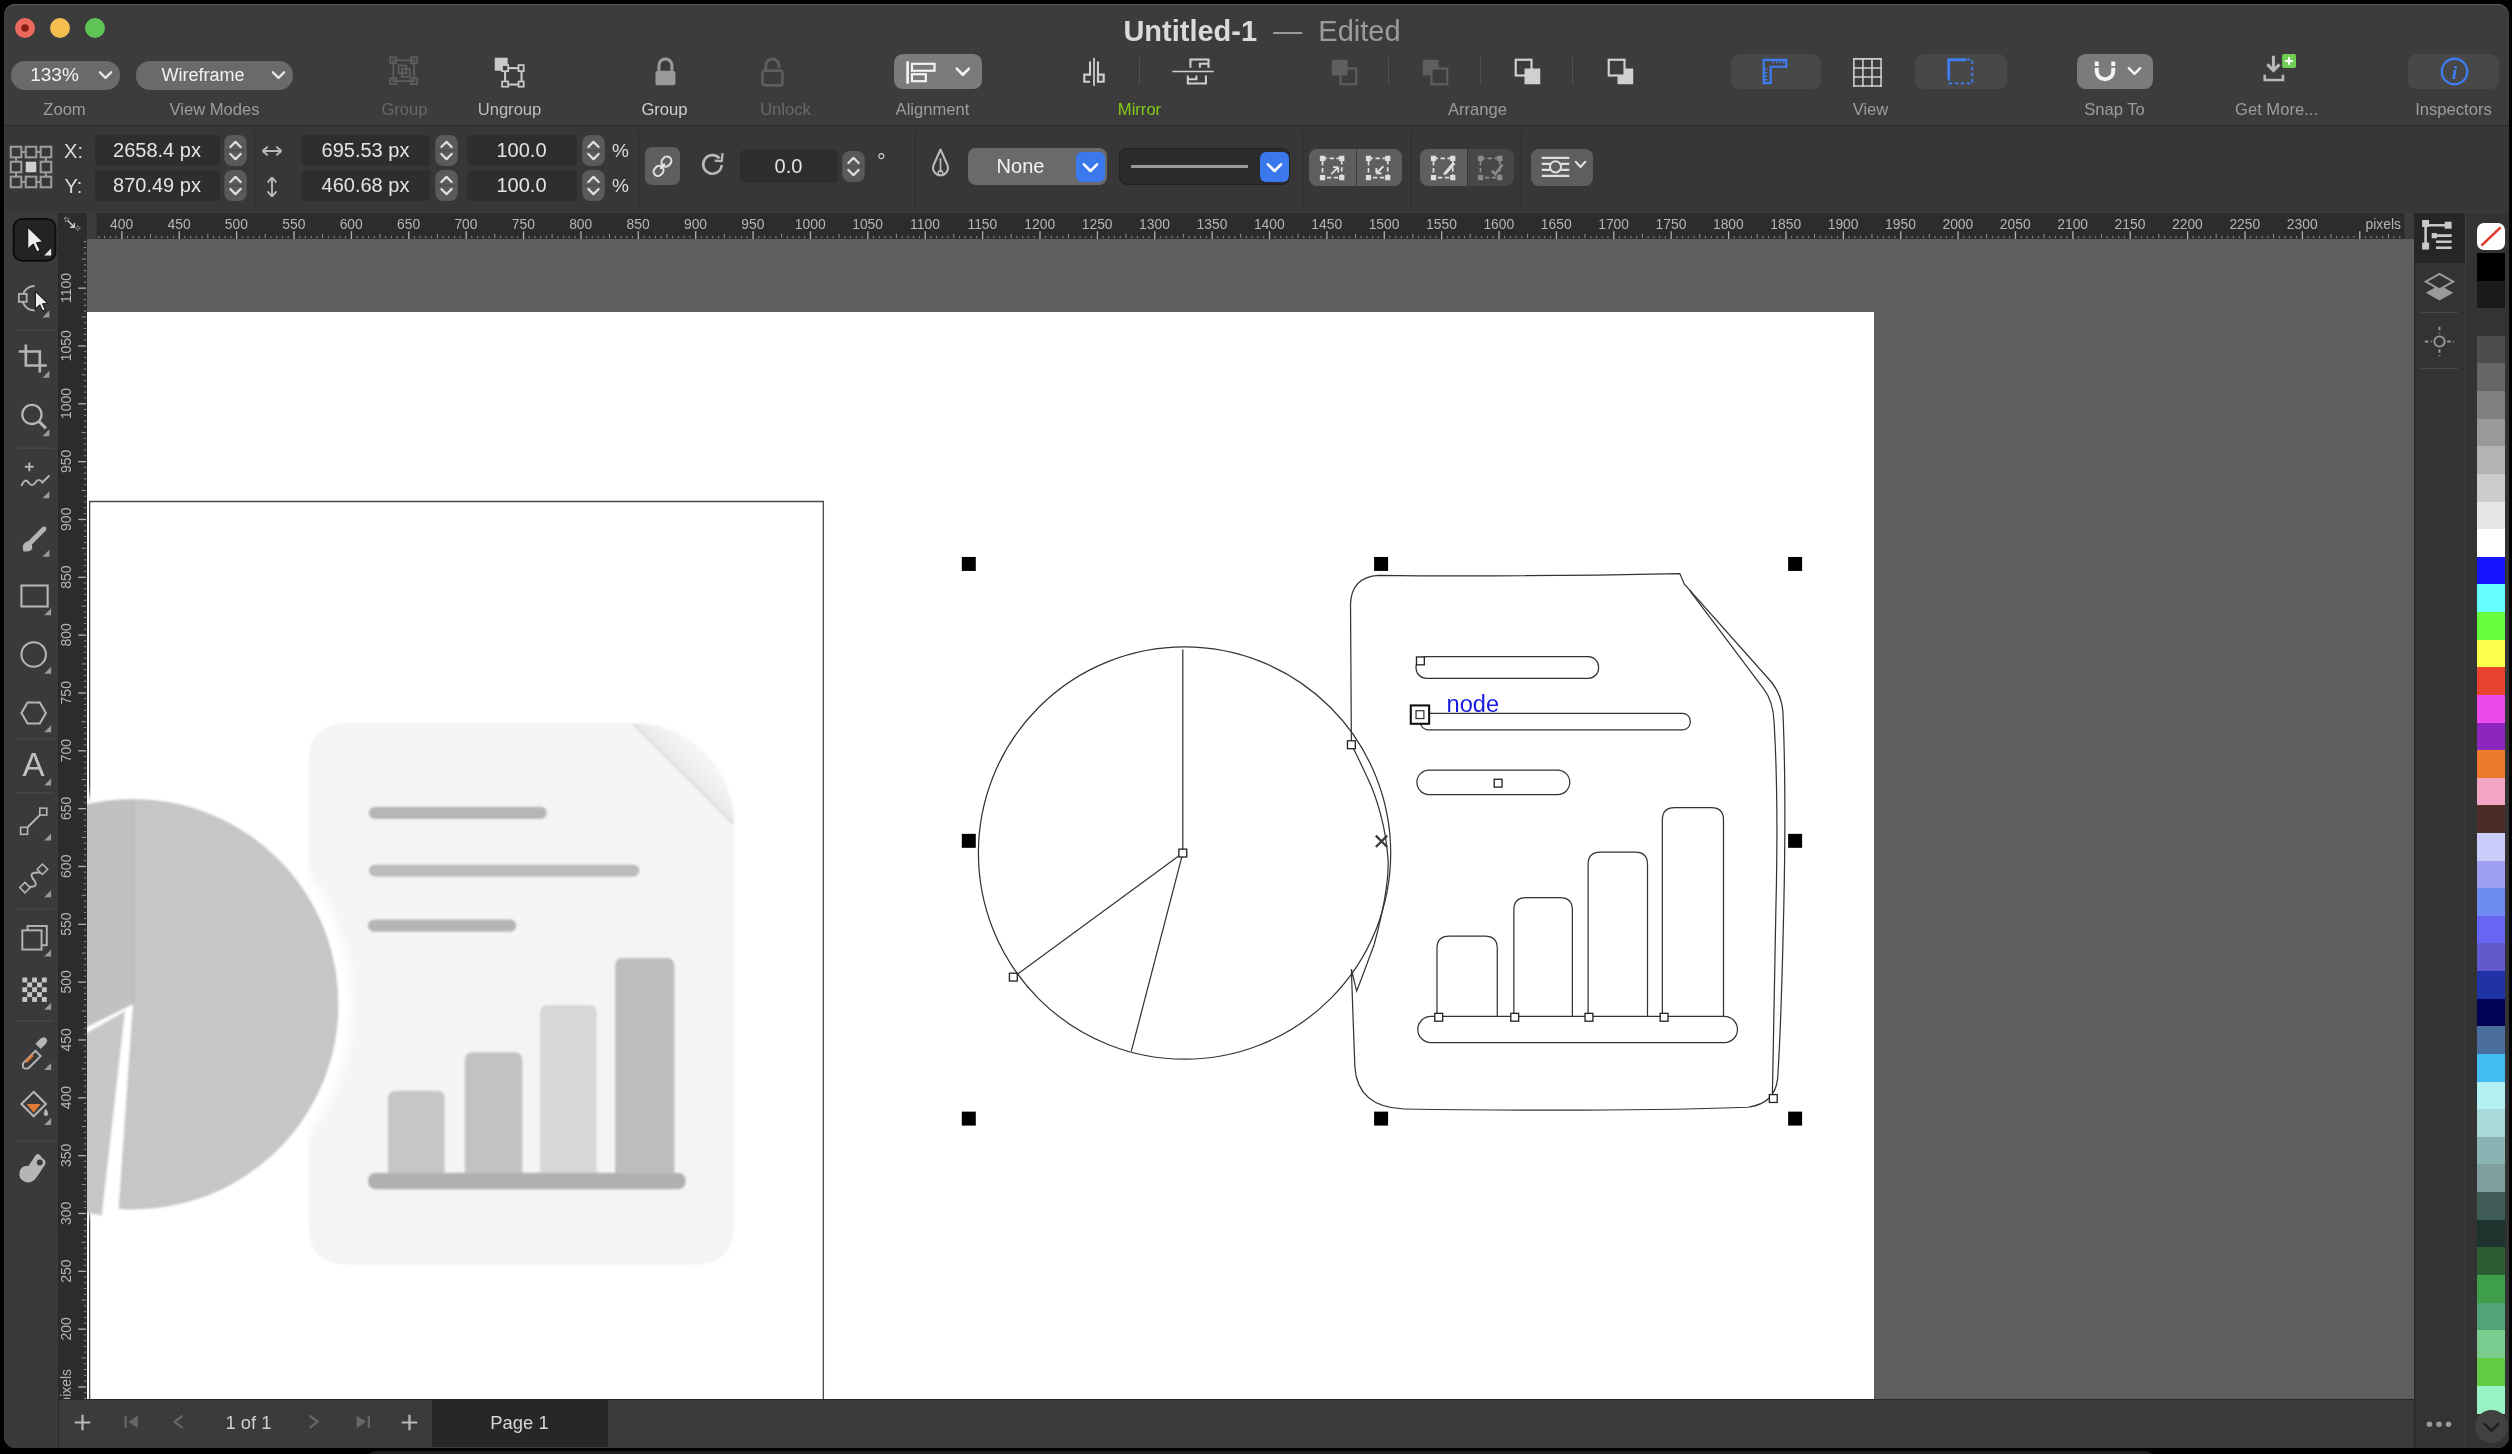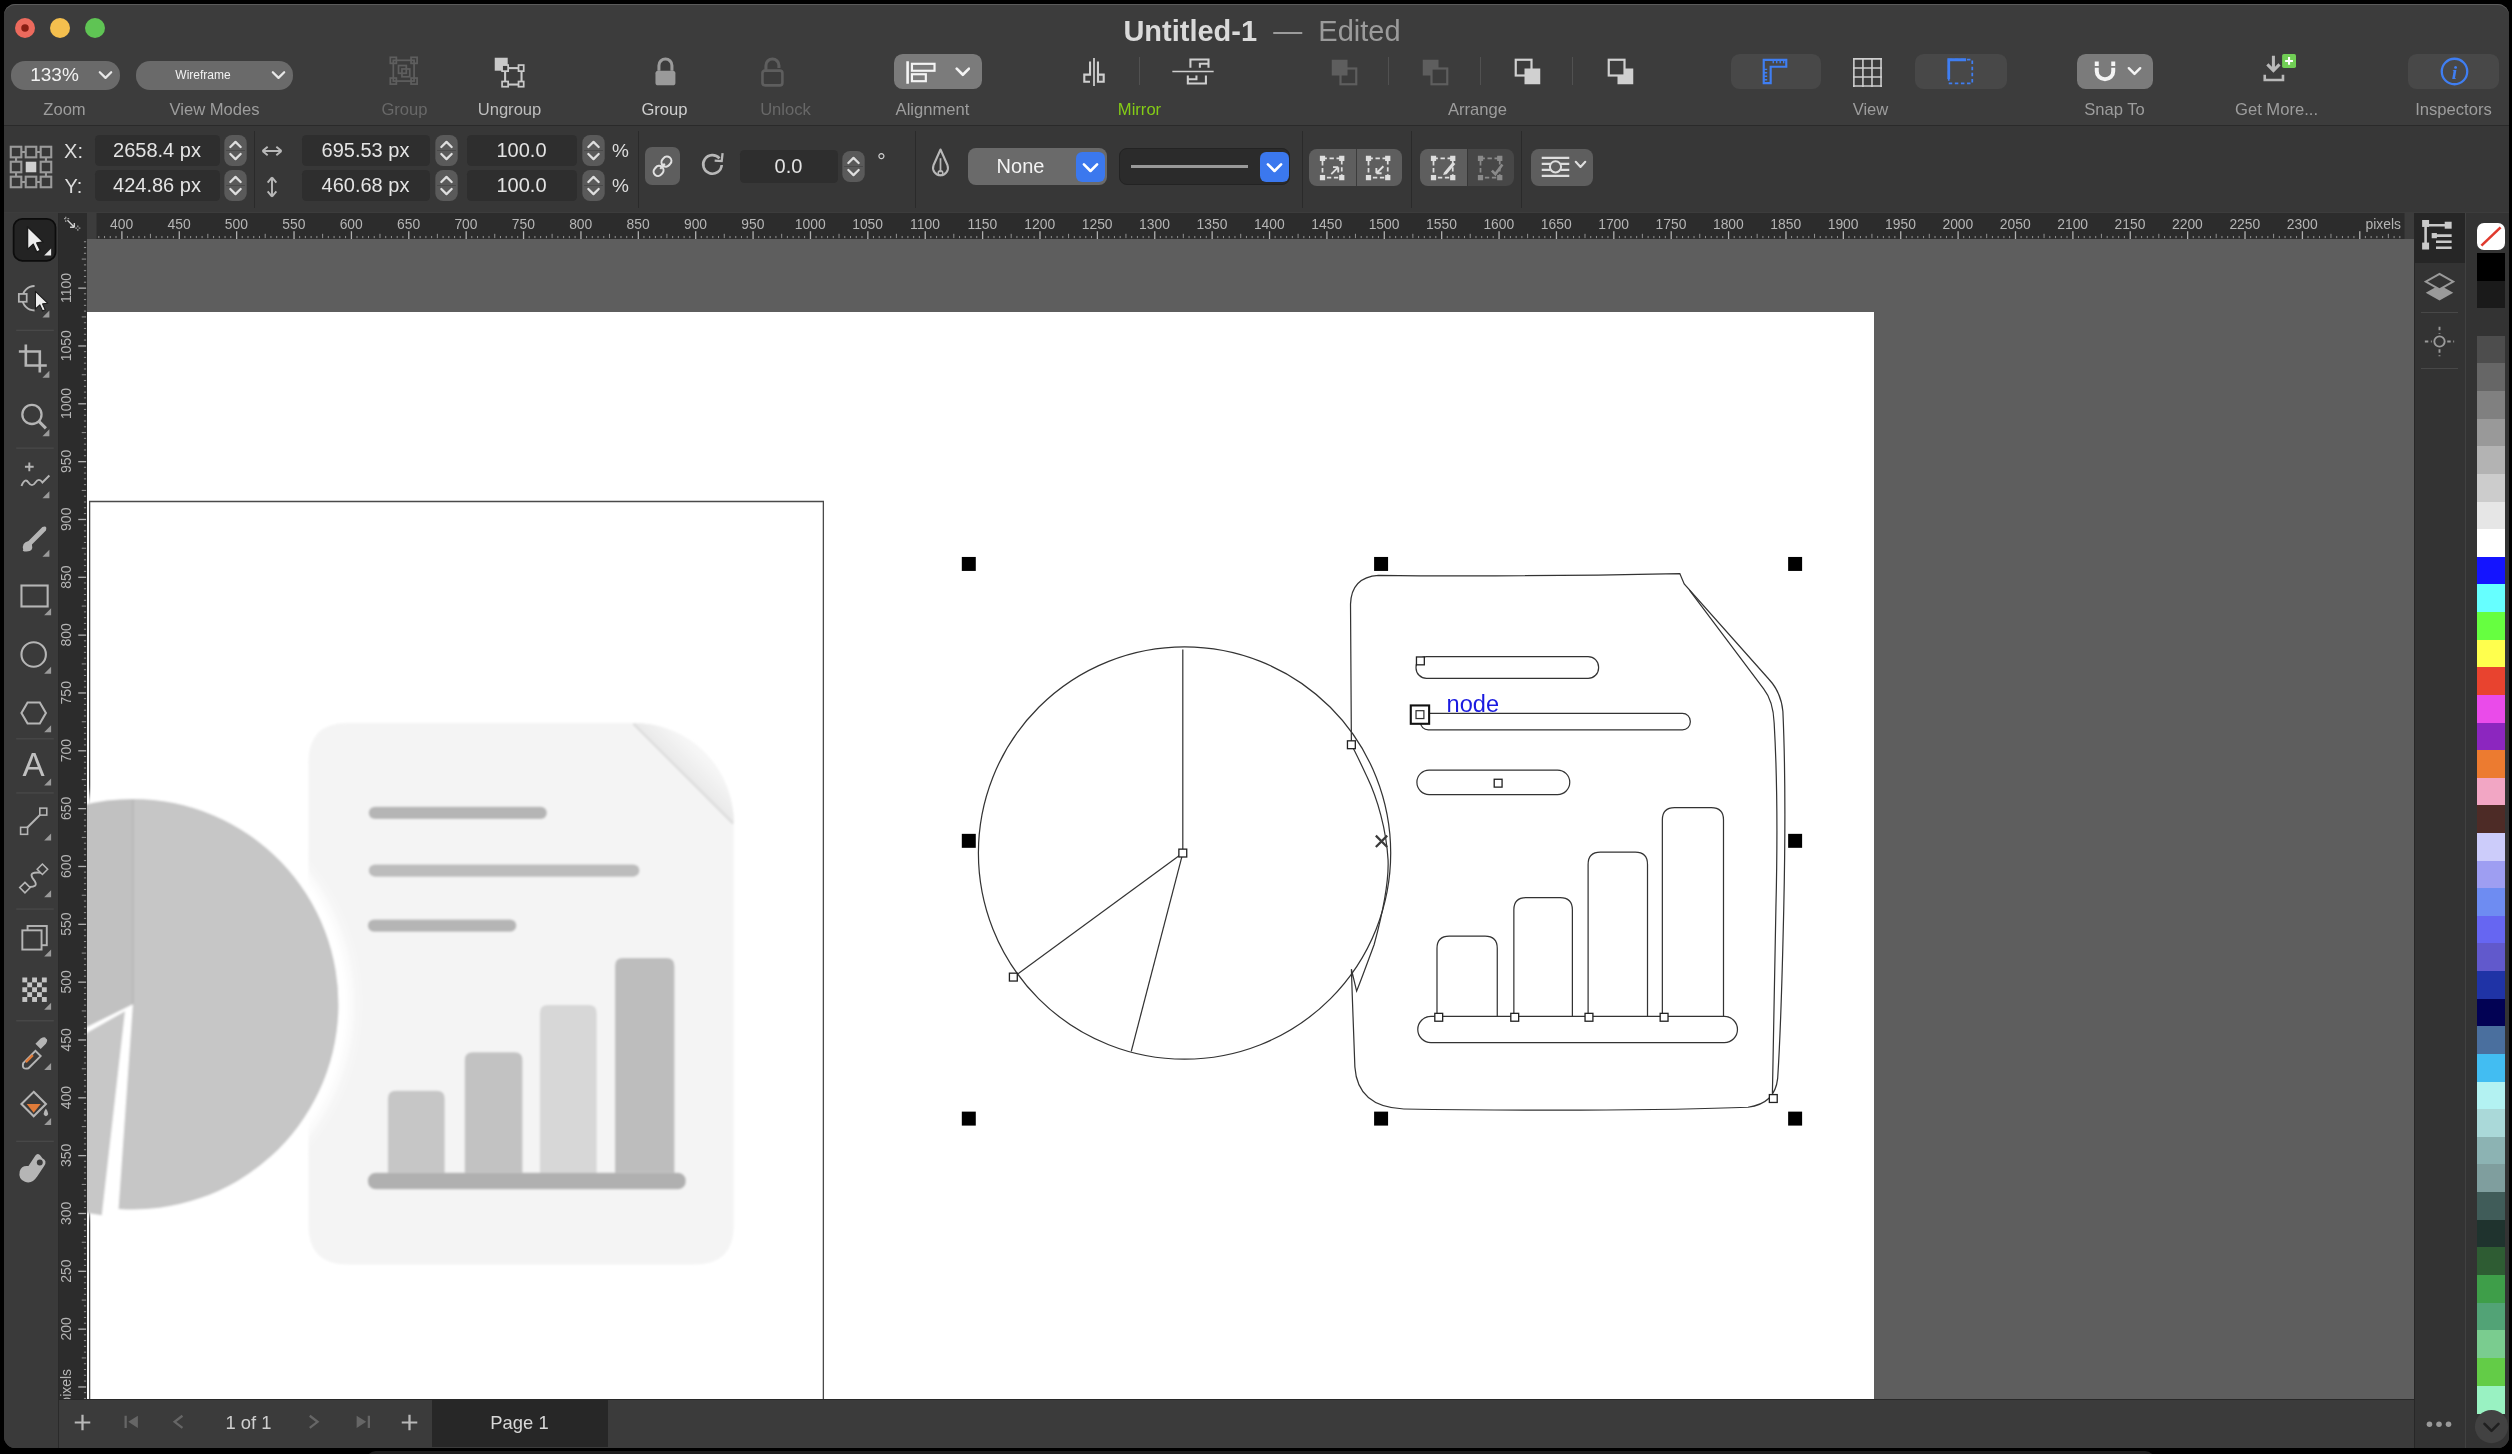--- a/index.html
+++ b/index.html
@@ -18,21 +18,21 @@
       <circle cx="11.5" cy="11.5" r="11.5" fill="#5fc454"></circle>
     </svg>
 <div style="position:absolute;left:909px;top:10.5px;width:699px;height:24.5px;text-align:center;font-size:29px;color:#9b9b9b;white-space:pre"><span style="color:#dadada;font-weight:700">Untitled-1</span>  —  Edited</div>
 <div style="position:absolute;left:7px;top:57px;width:109px;height:29px;background:#6a6a6a;border-radius:14px;"></div>
 <div style="position:absolute;left:-124px;top:52px;width:350px;height:38px;display:flex;align-items:center;justify-content:center;font-size:19px;color:#f2f2f2;font-weight:400;letter-spacing:0;white-space:pre">133%</div>
 <svg style="position:absolute;left:94px;top:66px;" width="15" height="10.5" viewBox="0 0 17 12">
       <path d="M2 2.5 L8.5 9 L15 2.5" stroke="#e8e8e8" stroke-width="2.6" fill="none" stroke-linecap="round" stroke-linejoin="round"></path>
     </svg>
 <div style="position:absolute;left:-114px;top:89px;width:350px;height:33px;display:flex;align-items:center;justify-content:center;font-size:16.6px;color:#9d9d9d;font-weight:400;letter-spacing:0;white-space:pre">Zoom</div>
 <div style="position:absolute;left:132px;top:57px;width:157px;height:29px;background:#6a6a6a;border-radius:14px;"></div>
-<div style="position:absolute;left:24.5px;top:52px;width:350px;height:38px;display:flex;align-items:center;justify-content:center;font-size:12px;color:#f2f2f2;font-weight:400;letter-spacing:0;white-space:pre">Wireframe</div>
+<div style="position:absolute;left:24.5px;top:52px;width:350px;height:38px;display:flex;align-items:center;justify-content:center;font-size:18px;color:#f2f2f2;font-weight:400;letter-spacing:0;white-space:pre">Wireframe</div>
 <svg style="position:absolute;left:267px;top:66px;" width="15" height="10.5" viewBox="0 0 17 12">
       <path d="M2 2.5 L8.5 9 L15 2.5" stroke="#e8e8e8" stroke-width="2.6" fill="none" stroke-linecap="round" stroke-linejoin="round"></path>
     </svg>
 <div style="position:absolute;left:36px;top:89px;width:350px;height:33px;display:flex;align-items:center;justify-content:center;font-size:16.6px;color:#9d9d9d;font-weight:400;letter-spacing:0;white-space:pre">View Modes</div>
 <svg style="position:absolute;left:385px;top:52px;" width="32" height="32" viewBox="0 0 37 37">
       <rect x="5" y="5" width="24" height="24" fill="none" stroke="#5e5e5e" stroke-width="2"></rect>
       <rect x="1.5" y="1.5" width="7" height="7" fill="none" stroke="#5e5e5e" stroke-width="2"></rect>
       <rect x="25.5" y="1.5" width="7" height="7" fill="none" stroke="#5e5e5e" stroke-width="2"></rect>
       <rect x="1.5" y="25.5" width="7" height="7" fill="none" stroke="#5e5e5e" stroke-width="2"></rect>
       <rect x="25.5" y="25.5" width="7" height="7" fill="none" stroke="#5e5e5e" stroke-width="2"></rect>
@@ -156,21 +156,21 @@
       <rect x="19" y="2" width="12" height="12" fill="none" stroke="#9a9a9a" stroke-width="2.4"></rect>
       <rect x="19" y="36" width="12" height="12" fill="none" stroke="#9a9a9a" stroke-width="2.4"></rect>
       <rect x="36" y="2" width="12" height="12" fill="none" stroke="#9a9a9a" stroke-width="2.4"></rect>
       <rect x="36" y="19" width="12" height="12" fill="none" stroke="#9a9a9a" stroke-width="2.4"></rect>
       <rect x="36" y="36" width="12" height="12" fill="none" stroke="#9a9a9a" stroke-width="2.4"></rect>
       <path d="M14 8 H19 M31 8 H36 M14 42 H19 M31 42 H36 M8 14 V19 M8 31 V36 M42 14 V19 M42 31 V36" stroke="#9a9a9a" stroke-width="2.4"></path>
     </svg>
 <div style="position:absolute;left:-105px;top:127px;width:350px;height:40px;display:flex;align-items:center;justify-content:center;font-size:20px;color:#dcdcdc;font-weight:400;letter-spacing:0;white-space:pre">X:</div>
 <div style="position:absolute;left:-105px;top:162px;width:350px;height:40px;display:flex;align-items:center;justify-content:center;font-size:20px;color:#dcdcdc;font-weight:400;letter-spacing:0;white-space:pre">Y:</div>
 <div style="position:absolute;left:91px;top:131px;width:125px;height:31px;background:#2e2e2e;border-radius:4.4px;color:#e4e4e4;font-size:20px;display:flex;align-items:center;justify-content:center;white-space:pre">2658.4 px</div>
-<div style="position:absolute;left:91px;top:166px;width:125px;height:31px;background:#2e2e2e;border-radius:4.4px;color:#e4e4e4;font-size:20px;display:flex;align-items:center;justify-content:center;white-space:pre">424.86 px</div>
+<div style="position:absolute;left:91px;top:166px;width:125px;height:31px;background:#2e2e2e;border-radius:4.4px;color:#e4e4e4;font-size:20px;display:flex;align-items:center;justify-content:center;white-space:pre">870.49 px</div>
 <svg style="position:absolute;left:220px;top:131px;" width="23" height="31" viewBox="0 0 26 36">
       <rect x="0" y="0" width="26" height="36" rx="9" fill="#5a5a5a"></rect>
       <path d="M7 14 L13 8 L19 14" stroke="#dedede" stroke-width="2.6" fill="none" stroke-linecap="round" stroke-linejoin="round"></path>
       <path d="M7 22 L13 28 L19 22" stroke="#dedede" stroke-width="2.6" fill="none" stroke-linecap="round" stroke-linejoin="round"></path>
       <path d="M2 18 H24" stroke="#474747" stroke-width="1"></path>
     </svg>
 <svg style="position:absolute;left:220px;top:166px;" width="23" height="31" viewBox="0 0 26 36">
       <rect x="0" y="0" width="26" height="36" rx="9" fill="#5a5a5a"></rect>
       <path d="M7 14 L13 8 L19 14" stroke="#dedede" stroke-width="2.6" fill="none" stroke-linecap="round" stroke-linejoin="round"></path>
       <path d="M7 22 L13 28 L19 22" stroke="#dedede" stroke-width="2.6" fill="none" stroke-linecap="round" stroke-linejoin="round"></path>

